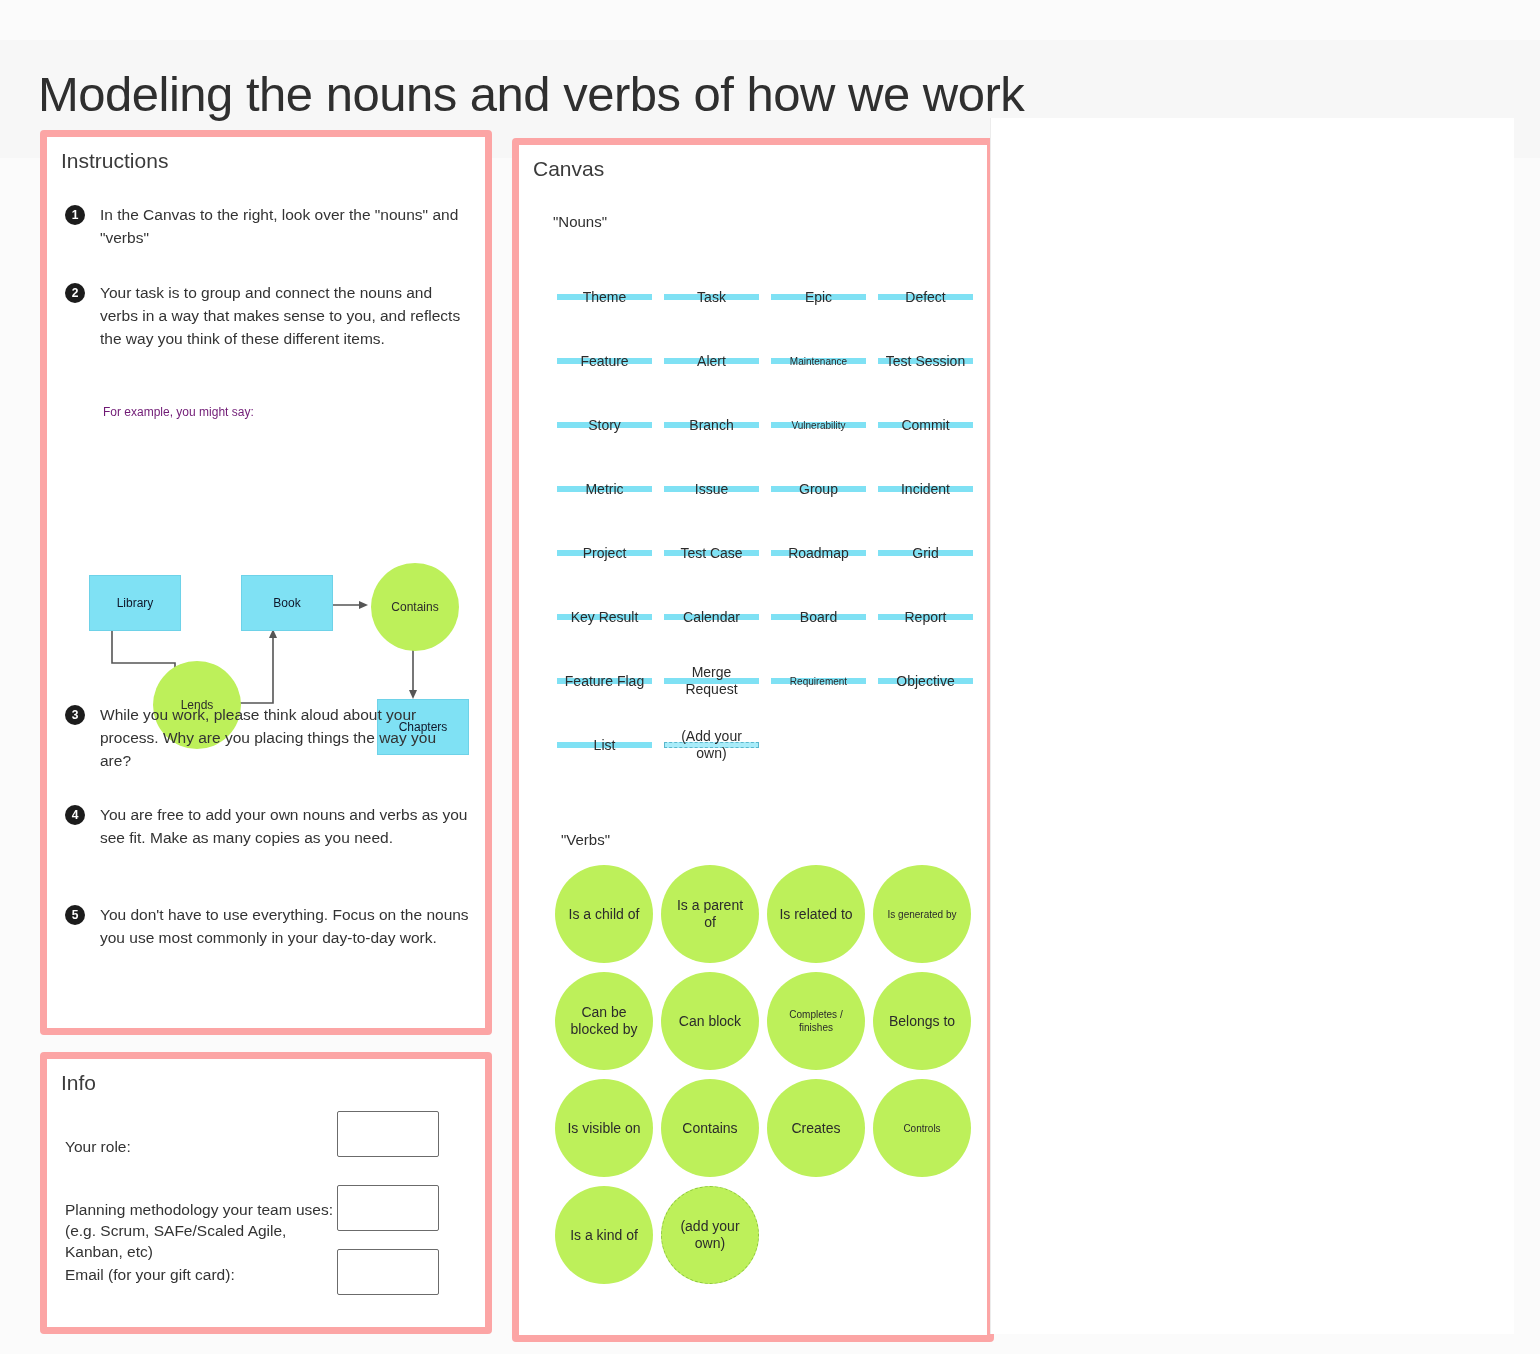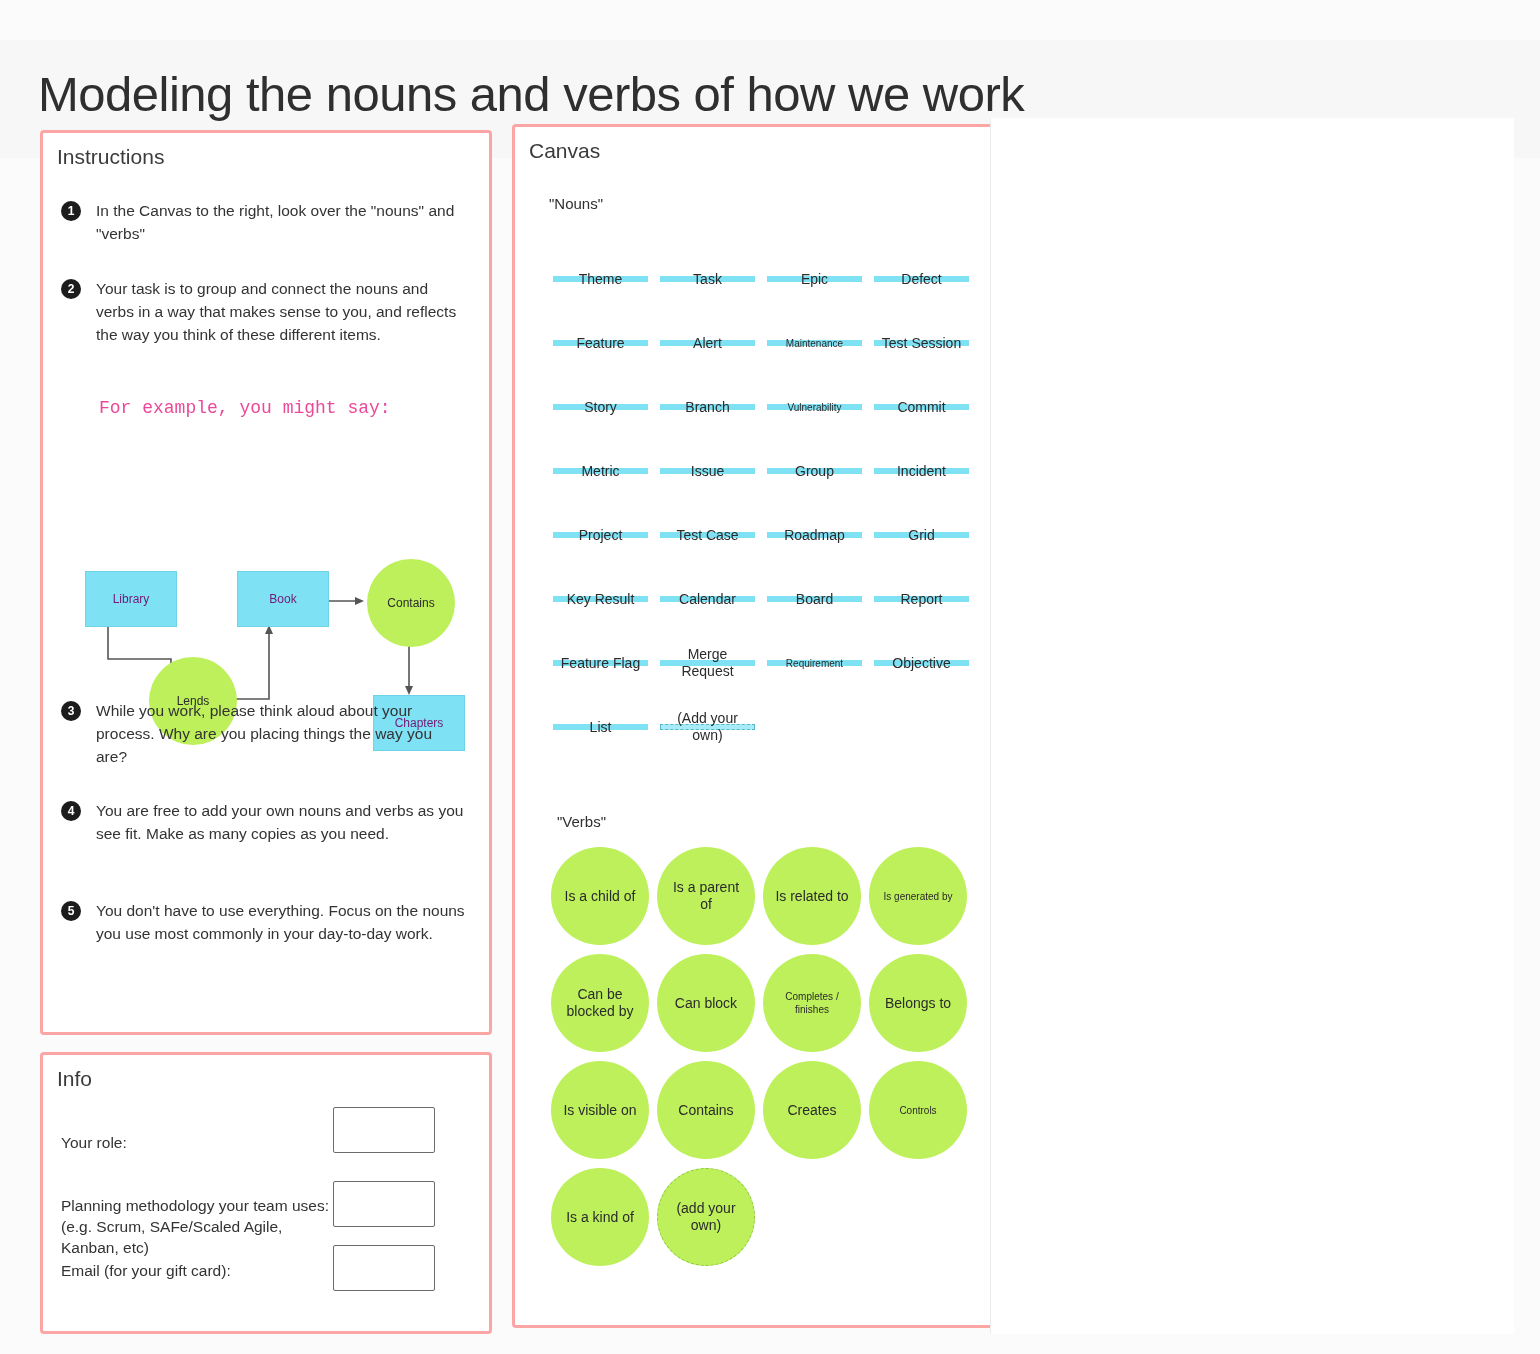--- a/index.html
+++ b/index.html
@@ -33,21 +33,21 @@
     font-size: 49px;
     font-weight: 400;
     color: #2f2f2f;
     letter-spacing: -0.5px;
     white-space: nowrap;
   }
   
   .panel {
     position: absolute;
     background: #ffffff;
-    border: 3px solid #fca5a5;
+    border: 7px solid #fca5a5;
     border-radius: 4px;
   }
   .panel-heading {
     position: absolute;
     font-size: 21px;
     color: #3b3b3b;
     font-weight: 400;
   }
   
   #instructions-panel {
@@ -77,43 +77,42 @@
     margin-top: 2px;
   }
   .step-text {
     font-size: 15.5px;
     line-height: 23px;
     color: #333333;
     max-width: 370px;
   }
   .plain-text {
     position: absolute;
-    font-size: 18px;
+    font-size: 12px;
     line-height: 23px;
-    color: #ec4899;
-    font-family: Liberation Mono, monospace;
+    color: #701a75;
   }
   
   #example-diagram {
     position: absolute;
     left: 18px;
     top: 438px;
     width: 420px;
     height: 215px;
   }
   .noun-box {
     position: absolute;
     background: #7fe1f4;
     border: 1px solid #6ed2e8;
     display: flex;
     align-items: center;
     justify-content: center;
     text-align: center;
     font-size: 12px;
-    color: #701a75;
+    color: #0f172a;
     line-height: 14px;
     padding: 13px;
   }
   .verb-circle {
     position: absolute;
     background: #bdf05a;
     border-radius: 50%;
     display: flex;
     align-items: center;
     justify-content: center;
@@ -146,21 +145,21 @@
     border: 1.5px solid #6b6b6b;
     border-radius: 2px;
     font-family: "Liberation Sans", sans-serif;
     font-size: 14px;
     padding: 4px 6px;
     color: #333;
   }
   
   #canvas-panel {
     left: 512px;
-    top: 124px;
+    top: 138px;
     width: 482px;
     height: 1204px;
     padding-left: 48px;
   }
   #canvas-heading { left: 14px; top: 12px; }
   .canvas-section-label {
     position: absolute;
     font-size: 15px;
     color: #2f2f2f;
   }

